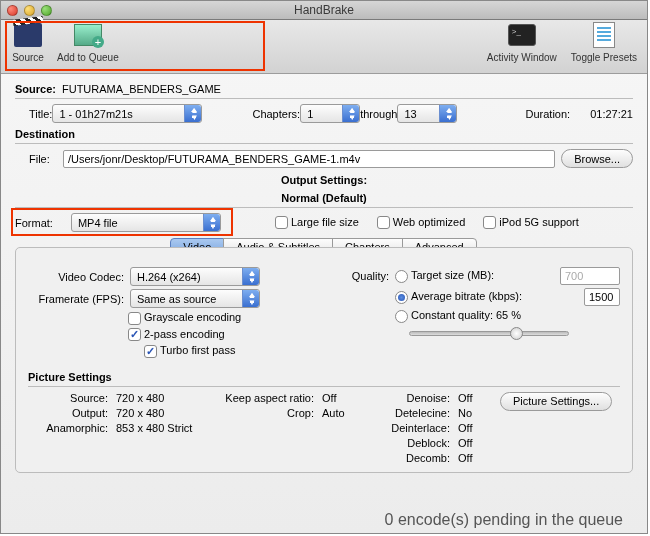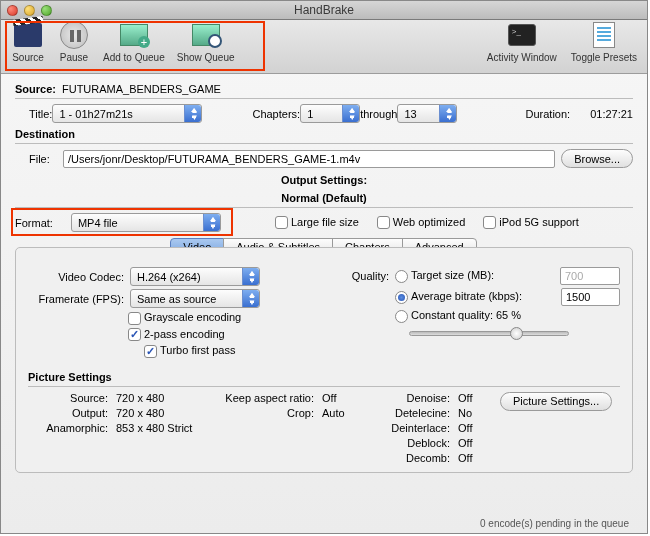--- a/index.html
+++ b/index.html
@@ -38,21 +38,21 @@
 .tab { background: linear-gradient(#fdfdfd,#e5e5e5); border: 1px solid #9a9a9a; height: 18px; padding: 0 12px; font-size: 11px; display: flex; align-items: center; margin-left: -1px; }
 .tab:first-child { border-radius: 4px 0 0 4px; }
 .tab:last-child { border-radius: 0 4px 4px 0; }
 .tab.active { background: linear-gradient(#aac9f0,#7aa5e0); border-color: #5a7fc0; color: #000; }
 .panel { border: 1px solid #bcbcbc; border-radius: 5px; background: #f0f0f0; margin: 0 0 6px; padding: 8px 12px; position: relative; }
 .panel-top { margin-top: -9px; padding-top: 16px; }
 .slider { width: 160px; height: 5px; background: linear-gradient(#bbb,#ddd); border-radius: 3px; position: relative; border: 1px solid #999; }
 .slider .thumb { position: absolute; top: -5px; width: 13px; height: 13px; background: radial-gradient(#fff,#ccc); border: 1px solid #888; border-radius: 50%; }
 .ra { text-align: right; }
 .picset { display: grid; grid-template-columns: 80px 90px 100px 40px 80px 30px; gap: 3px 8px; font-size: 11px; }
-.status { position: absolute; bottom: 4px; right: 18px; font-size: 10px; color: #555; }
+.status { position: absolute; bottom: 4px; right: 24px; font-size: 16px; color: #555; }
 .icon-clap { width:28px; height:24px; background:#2a3a6a; position:relative; border-radius:2px; }
 .icon-clap::before { content:""; position:absolute; top:-5px; left:-1px; width:30px; height:6px; background:repeating-linear-gradient(45deg,#222 0 3px,#fff 3px 6px); transform:rotate(-8deg); }
 .icon-play { width:28px; height:28px; border-radius:50%; background:radial-gradient(#b6f28a,#5fc030); border:1px solid #3a8020; position:relative; }
 .icon-play::after { content:""; position:absolute; left:11px; top:8px; border-left:9px solid #1a5010; border-top:6px solid transparent; border-bottom:6px solid transparent; }
 .icon-pause { width:28px; height:28px; border-radius:50%; background:radial-gradient(#e8e8e8,#bcbcbc); border:1px solid #888; position:relative; }
 .icon-pause::before,.icon-pause::after { content:""; position:absolute; top:8px; width:4px; height:12px; background:#666; }
 .icon-pause::before{left:9px;} .icon-pause::after{left:16px;}
 .icon-queue { width:28px; height:22px; background:linear-gradient(#9ec,#5a8); border:1px solid #486; position:relative; }
 .icon-queue::after { content:"+"; position:absolute; right:-3px; bottom:-3px; width:12px; height:12px; background:#4a8; color:#fff; border-radius:50%; font-size:11px; text-align:center; line-height:12px; }
 .icon-show { width:28px; height:22px; background:linear-gradient(#9ec,#5a8); border:1px solid #486; position:relative; }
@@ -78,35 +78,23 @@
   <div class="toolbar">
     <div class="tb-group">
       <div class="tb-btn">
         <div class="tb-icon">
             <div class="icon-clap"></div>
           </div>
         <span>Source</span>
       </div>
       <div class="tb-btn">
         <div class="tb-icon">
-            <div class="icon-pause"></div>
-          </div>
-        <span>Pause</span>
-      </div>
-      <div class="tb-btn">
-        <div class="tb-icon">
             <div class="icon-queue"></div>
           </div>
         <span>Add to Queue</span>
-      </div>
-      <div class="tb-btn">
-        <div class="tb-icon">
-            <div class="icon-show"></div>
-          </div>
-        <span>Show Queue</span>
       </div>
     </div>
     <div class="tb-right">
       <div class="tb-btn">
         <div class="tb-icon">
             <div class="icon-term"></div>
           </div>
         <span>Activity Window</span>
       </div>
       <div class="tb-btn">
@@ -212,21 +200,21 @@
           <div class="row">
             <span class="label ra" style="width:50px;">Quality:</span>
             <label><span class="radio"></span><span>Target size (MB):</span></label>
             <span style="flex:1;"></span>
             <input class="input" style="width: 60px; color: rgb(170, 170, 170);" disabled="" value="700">
           </div>
           <div class="row">
             <span style="width:50px;"></span>
             <label><span class="radio checked"></span><span>Average bitrate (kbps):</span></label>
             <span style="flex:1;"></span>
-            <input class="input" style="width: 59px;" value="1500">
+            <input class="input" style="width: 36px;" value="1500">
           </div>
           <div class="row">
             <span style="width:50px;"></span>
             <label><span class="radio"></span><span>Constant quality: 65 %</span></label>
           </div>
           <div class="row" style="padding-left:70px; margin-top:8px;">
             <div class="slider">
                 <div class="thumb" style="left:100px;"></div>
               </div>
           </div>

